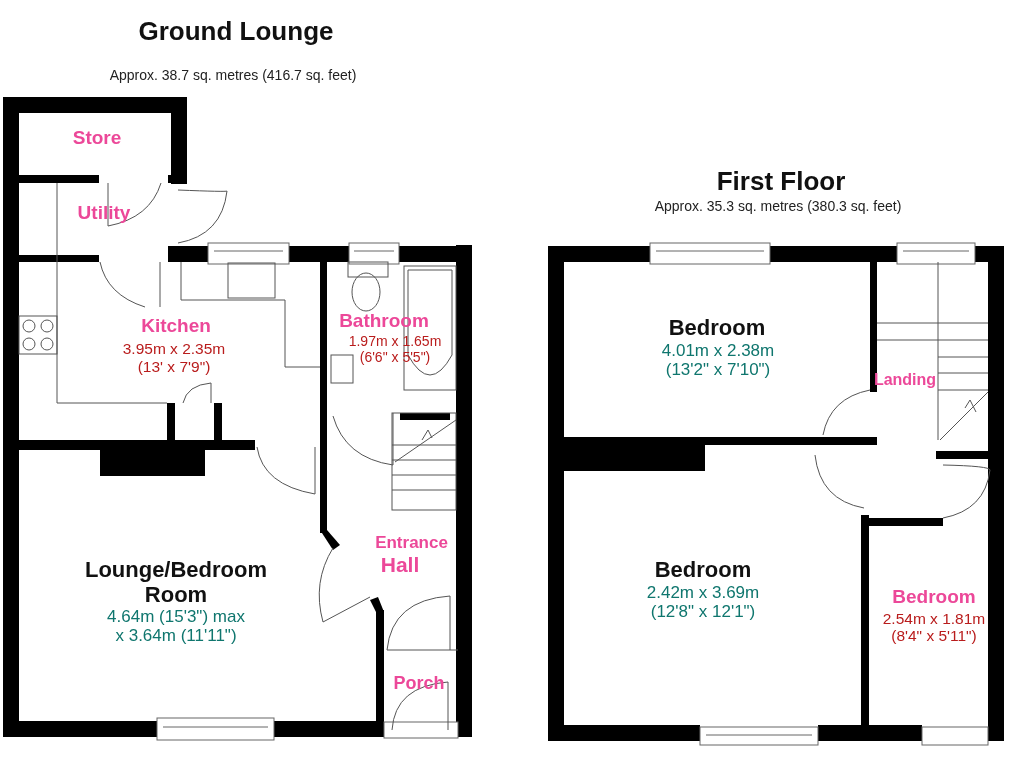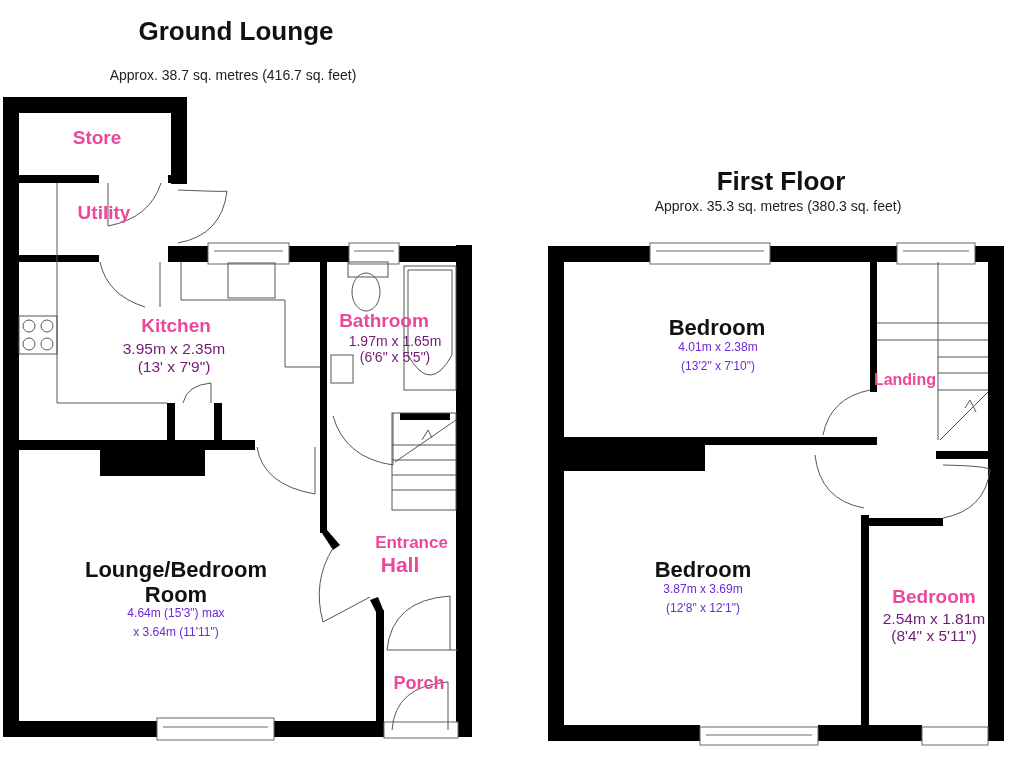--- a/index.html
+++ b/index.html
@@ -3,22 +3,22 @@
 <meta charset="utf-8">
 <style>
   html, body { margin: 0; padding: 0; background: #ffffff; }
   body { width: 1024px; height: 768px; position: relative; overflow: hidden; font-family: "Liberation Sans", sans-serif; color: #111; }
   svg { position: absolute; left: 0; top: 0; }
   .lbl { position: absolute; text-align: center; white-space: nowrap; transform: translateX(-50%); line-height: 1.05; }
   .title { font-weight: bold; font-size: 26px; color: #111; }
   .sub { font-size: 14px; color: #222; }
   .room { font-weight: bold; font-size: 19px; color: #ec4899; }
   .room-lg { font-weight: bold; font-size: 22px; color: #111; }
-  .dim { font-size: 15.5px; color: #701a75; line-height: 1.15; }
-  .dim-lg { font-size: 12px; color: #6d28d9; line-height: 1.15; }
+  .dim { font-size: 15.5px; color: #b91c1c; line-height: 1.15; }
+  .dim-lg { font-size: 17px; color: #0f766e; line-height: 1.15; }
 </style>
 </head>
 <body>
 
 <svg width="1024" height="768" viewBox="0 0 1024 768">
   <g>
 
     <g fill="#000">
       <rect x="3" y="97" width="16" height="640"></rect>
       <rect x="3" y="97" width="184" height="16"></rect>
@@ -184,18 +184,18 @@
 <div class="lbl title" style="left:781px; top:168px;">First Floor</div>
 <div class="lbl sub" style="left:778px; top:199px;">Approx. 35.3 sq. metres (380.3 sq. feet)</div>
 
 <div class="lbl room-lg" style="left:717px; top:316px;">Bedroom</div>
 <div class="lbl dim-lg" style="left:718px; top:341px;">4.01m x 2.38m</div>
 <div class="lbl dim-lg" style="left:718px; top:360px;">(13'2" x 7'10")</div>
 
 <div class="lbl room" style="left:905px; top:372px; font-size:16px;">Landing</div>
 
 <div class="lbl room-lg" style="left:703px; top:558px;">Bedroom</div>
-<div class="lbl dim-lg" style="left:703px; top:583px;">3.87m x 3.69m</div>
+<div class="lbl dim-lg" style="left:703px; top:583px;">2.42m x 3.69m</div>
 <div class="lbl dim-lg" style="left:703px; top:602px;">(12'8" x 12'1")</div>
 
 <div class="lbl room" style="left:934px; top:587px;">Bedroom</div>
 <div class="lbl dim" style="left:934px; top:610px;">2.54m x 1.81m</div>
 <div class="lbl dim" style="left:934px; top:627px;">(8'4" x 5'11")</div>
 
 </body></html>

